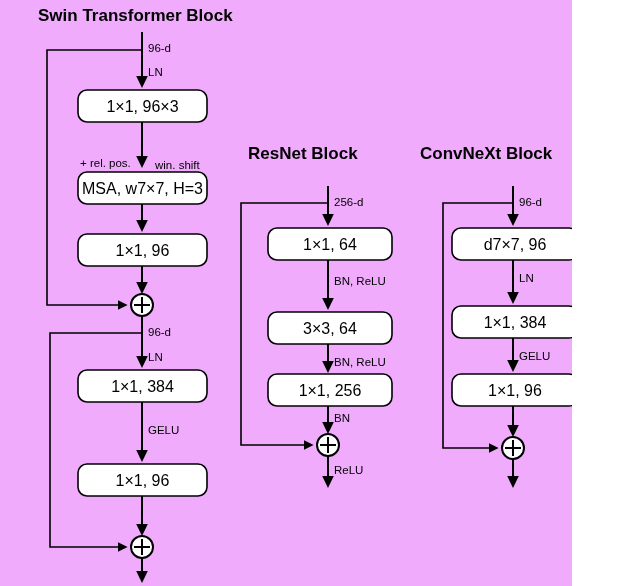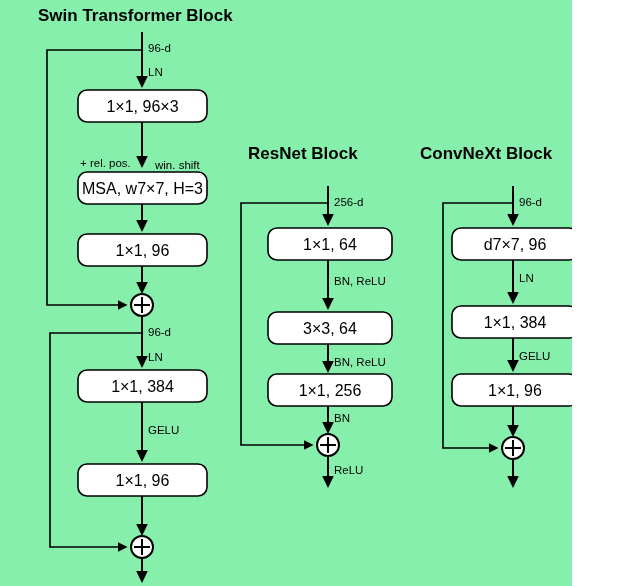--- a/index.html
+++ b/index.html
@@ -4,21 +4,21 @@
 <style>
   html, body {
     margin: 0;
     padding: 0;
     background: #ffffff;
   }
   #canvas {
     position: relative;
     width: 572px;
     height: 586px;
-    background: #86efac;
+    background: #f0abfc;
     font-family: "Liberation Sans", sans-serif;
     overflow: hidden;
   }
   svg.diagram {
     position: absolute;
     left: 0;
     top: 0;
     width: 619px;
     height: 586px;
   }

